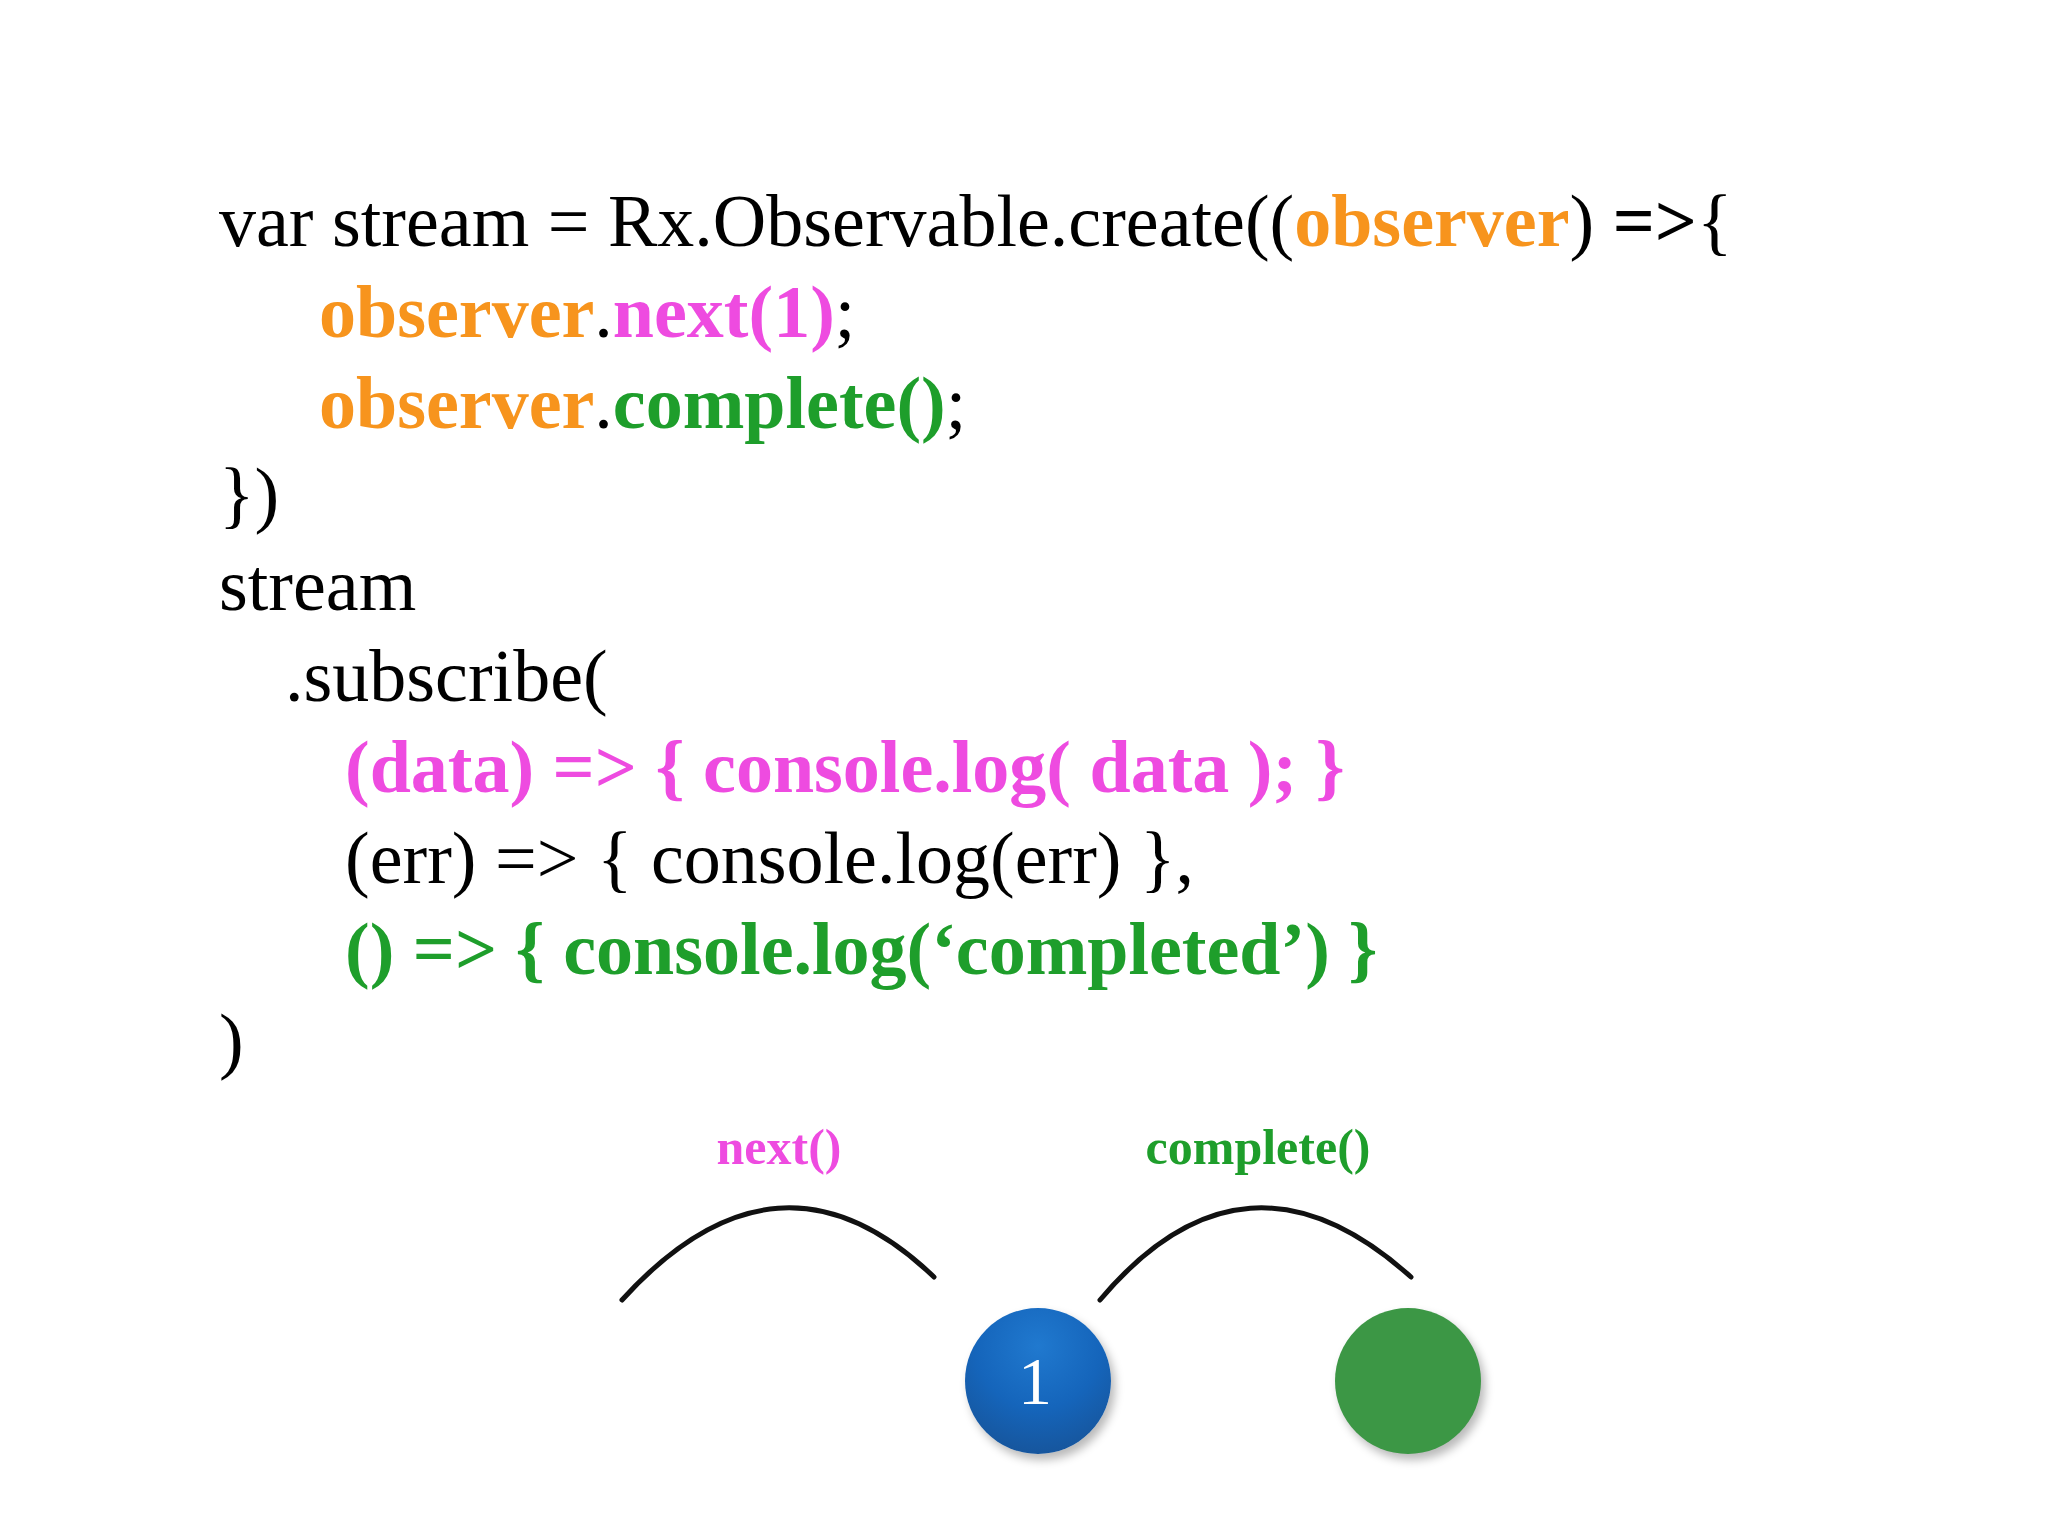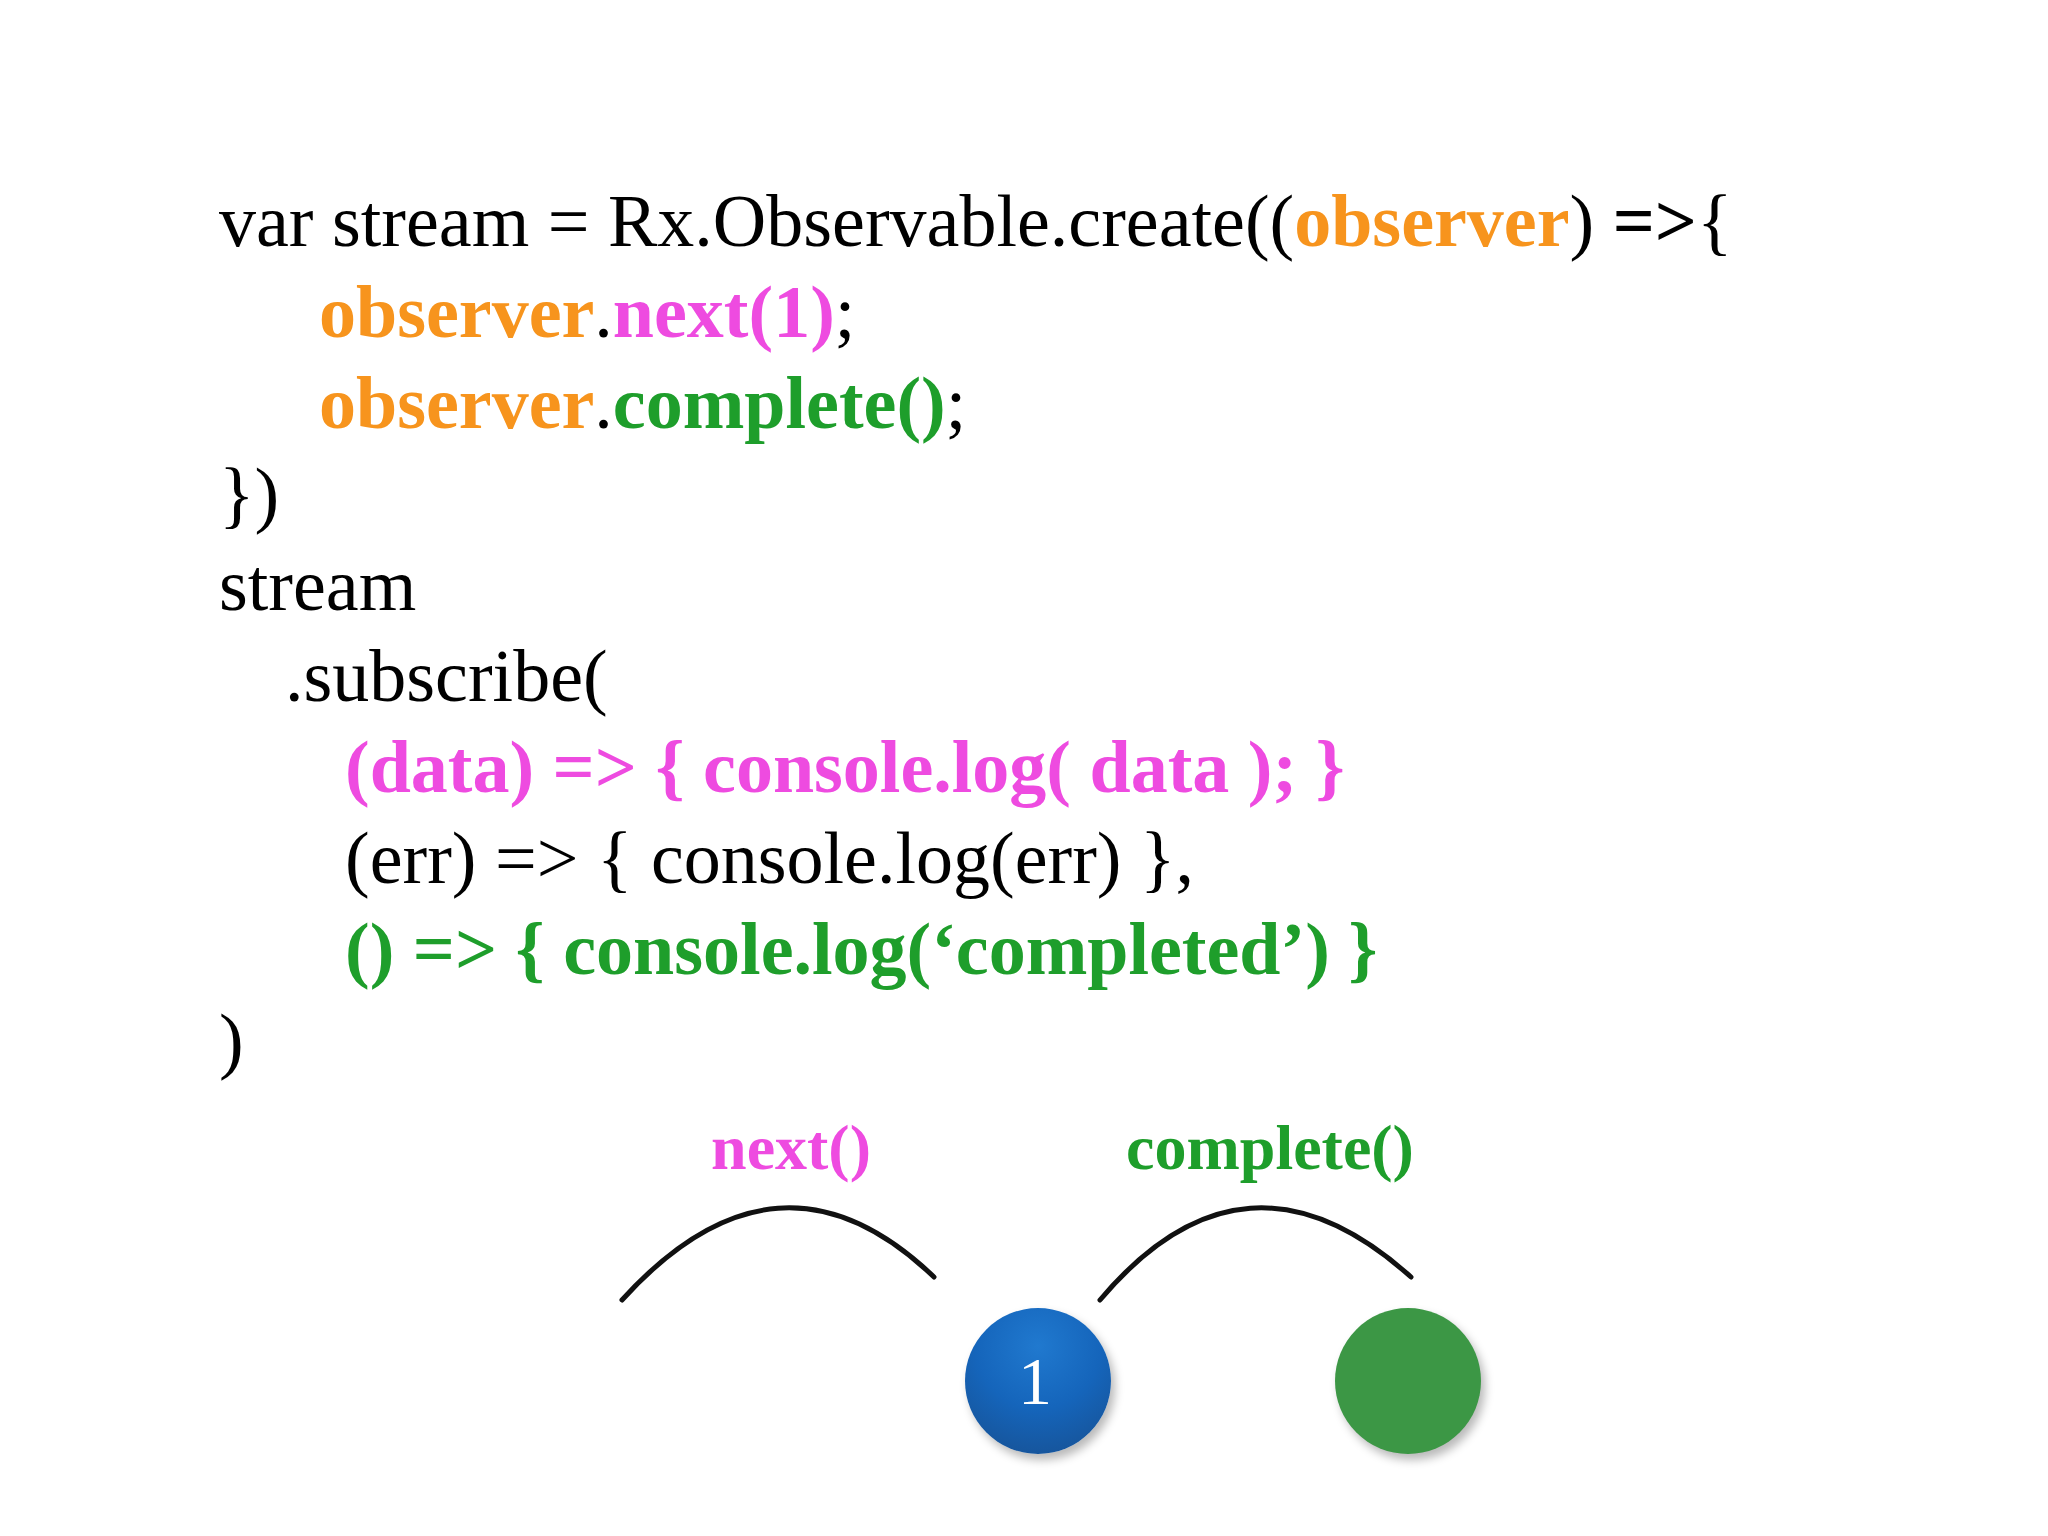--- a/index.html
+++ b/index.html
@@ -25,25 +25,24 @@
     line-height: 91px;
     white-space: pre;
     color: var(--code_text, #000);
   }
   .code-line { white-space: pre; }
   
   .diagram { position: absolute; inset: 0; }
   .diagram-label {
     position: absolute;
     transform: translateX(-50%);
-    font-size: 64px;
+    font-size: 50px;
     font-weight: 700;
     line-height: 91px;
     white-space: nowrap;
-    margin-left: 12px;
   }
   .next-label    { left: 779px;  top: 1102px; color: var(--magenta, #e4e); }
   .complete-label{ left: 1258px; top: 1102px; color: var(--green, #1e9e2b); }
   .arcs-svg {
     position: absolute;
     left: 0; top: 0;
     width: 2048px; height: 1536px;
     pointer-events: none;
   }
   .arcs-svg path {

